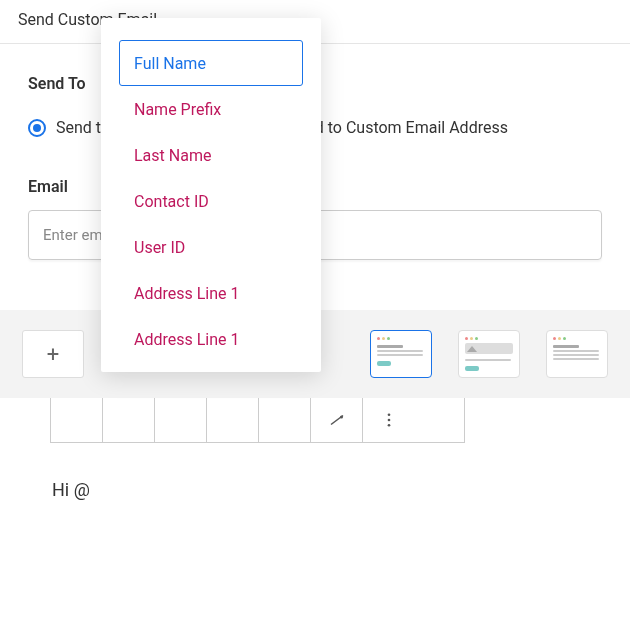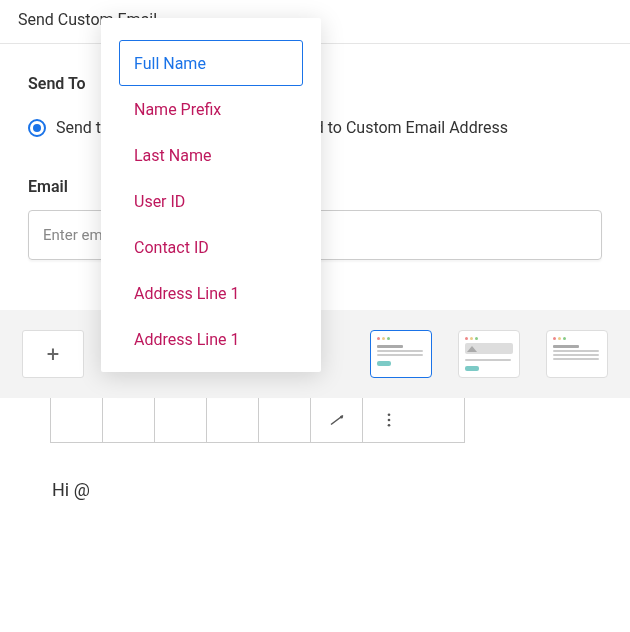--- a/index.html
+++ b/index.html
@@ -262,17 +262,17 @@
         </svg>
     </div>
   </div>
   <div class="editor-text">Hi @</div>
 </div>
 
 <div class="dropdown">
   <div class="dd-item selected">Full Name</div>
   <div class="dd-item">Name Prefix</div>
   <div class="dd-item">Last Name</div>
+  <div class="dd-item">Contact ID</div>
   <div class="dd-item">User ID</div>
-  <div class="dd-item">Contact ID</div>
   <div class="dd-item">Address Line 1</div>
   <div class="dd-item">Address Line 1</div>
 </div>
 
 </body></html>

